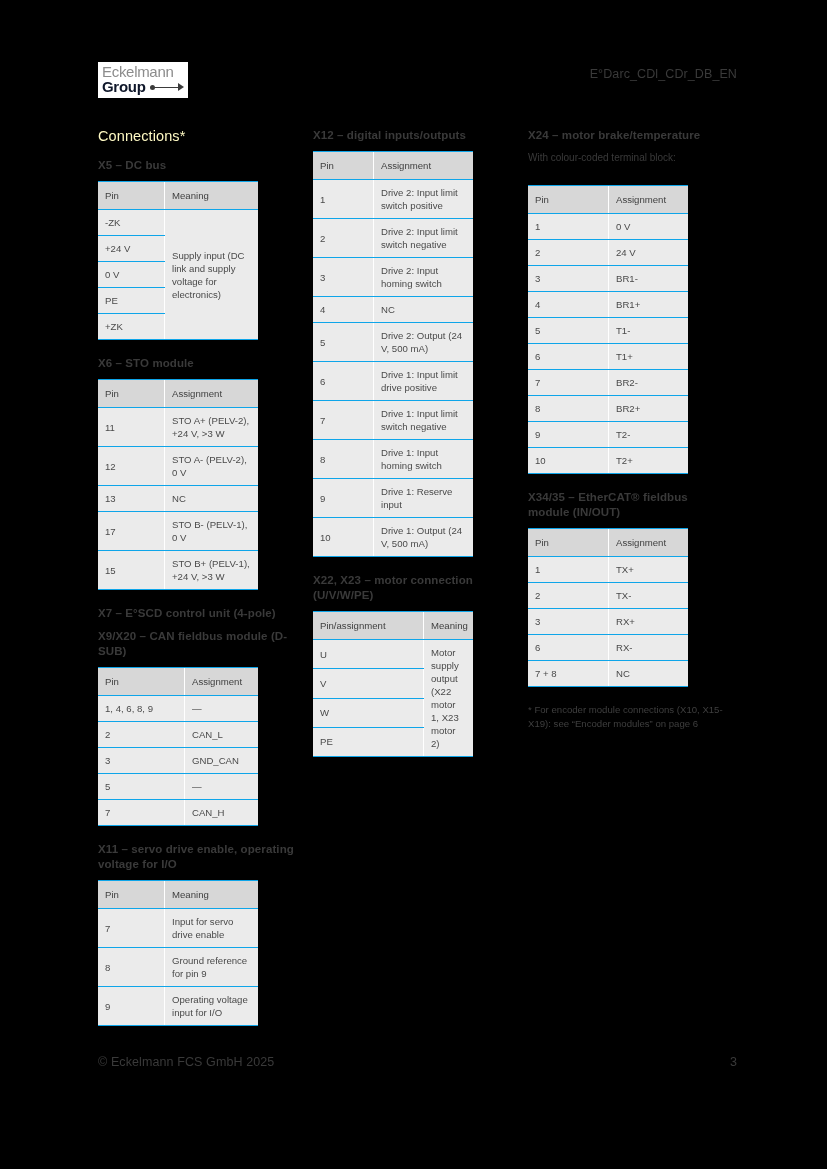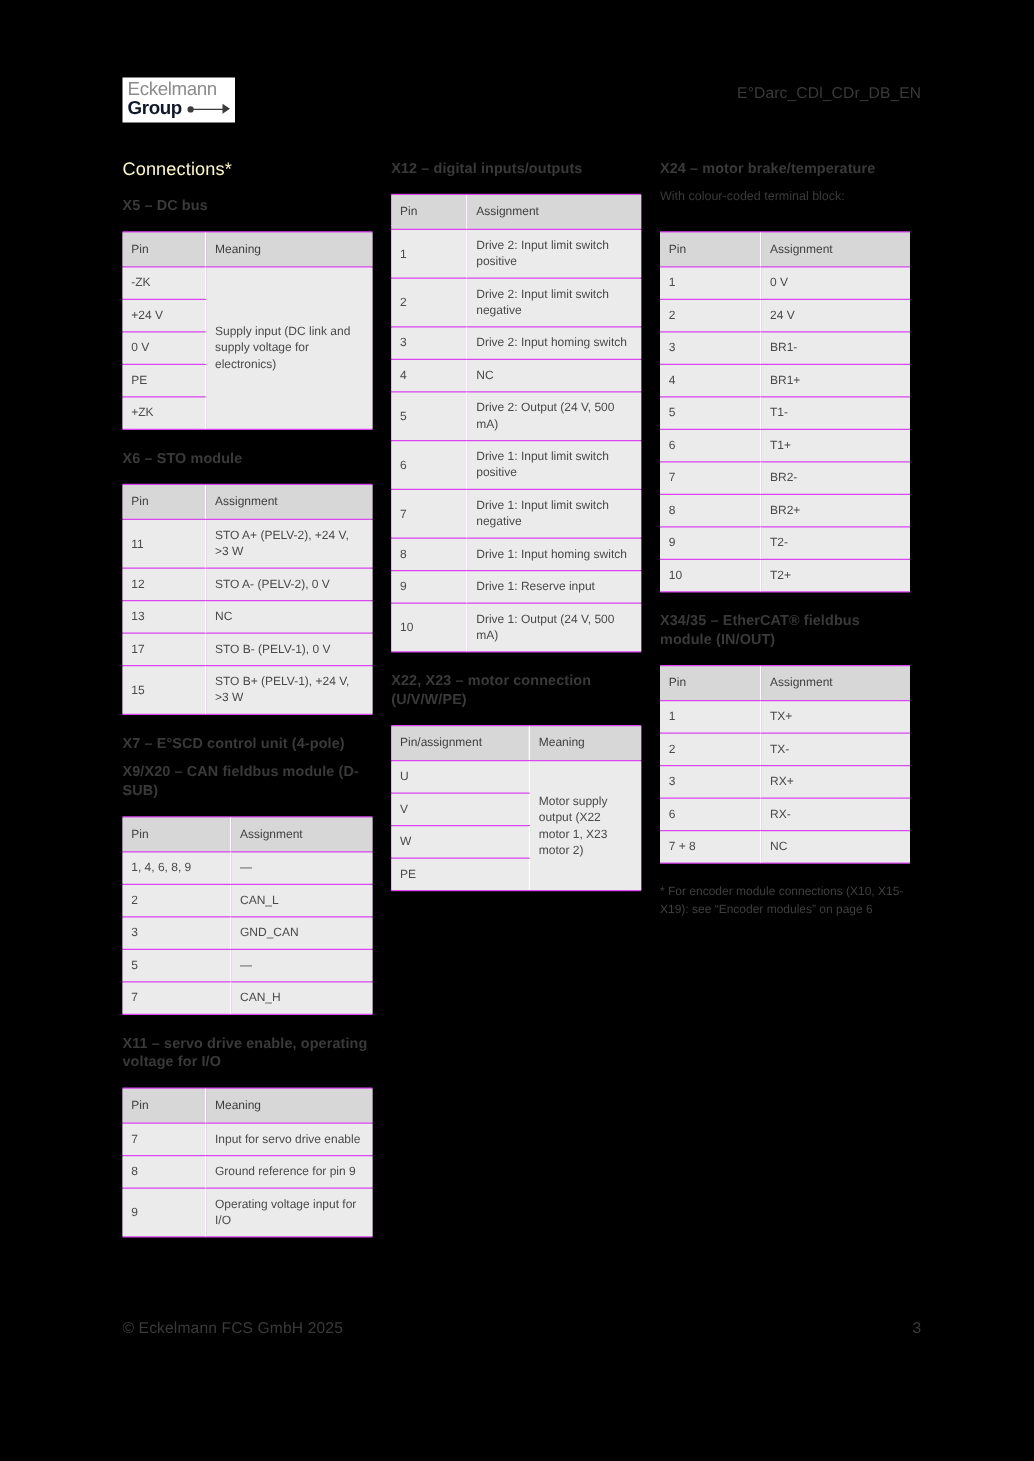--- a/index.html
+++ b/index.html
@@ -123,24 +123,24 @@
     color: #3a3a3a;
     margin: 0 0 20px 0;
     line-height: 14px;
   }
   .spacer-16 { height: 16px; }
 
   
   table.tbl {
     border-collapse: separate;
     border-spacing: 0 1px;
-    width: 200px;
+    width: 160px;
     table-layout: fixed;
-    margin: 12px 0 0 0;
-    background: #d946ef;
+    margin: 0 0 0 0;
+    background: #0ea5e9;
   }
   table.tbl th,
   table.tbl td {
     font-size: 9.6px;
     font-weight: normal;
     color: #4a4a4a;
     text-align: left;
     vertical-align: middle;
     padding: 6px 7px;
     line-height: 13px;
@@ -374,21 +374,21 @@
           <tr>
             <td class="pin">4</td>
             <td>NC</td>
           </tr>
           <tr>
             <td class="pin">5</td>
             <td>Drive 2: Output (24 V, 500 mA)</td>
           </tr>
           <tr>
             <td class="pin">6</td>
-            <td>Drive 1: Input limit switch positive</td>
+            <td>Drive 1: Input limit drive positive</td>
           </tr>
           <tr>
             <td class="pin">7</td>
             <td>Drive 1: Input limit switch negative</td>
           </tr>
           <tr>
             <td class="pin">8</td>
             <td>Drive 1: Input homing switch</td>
           </tr>
           <tr>

